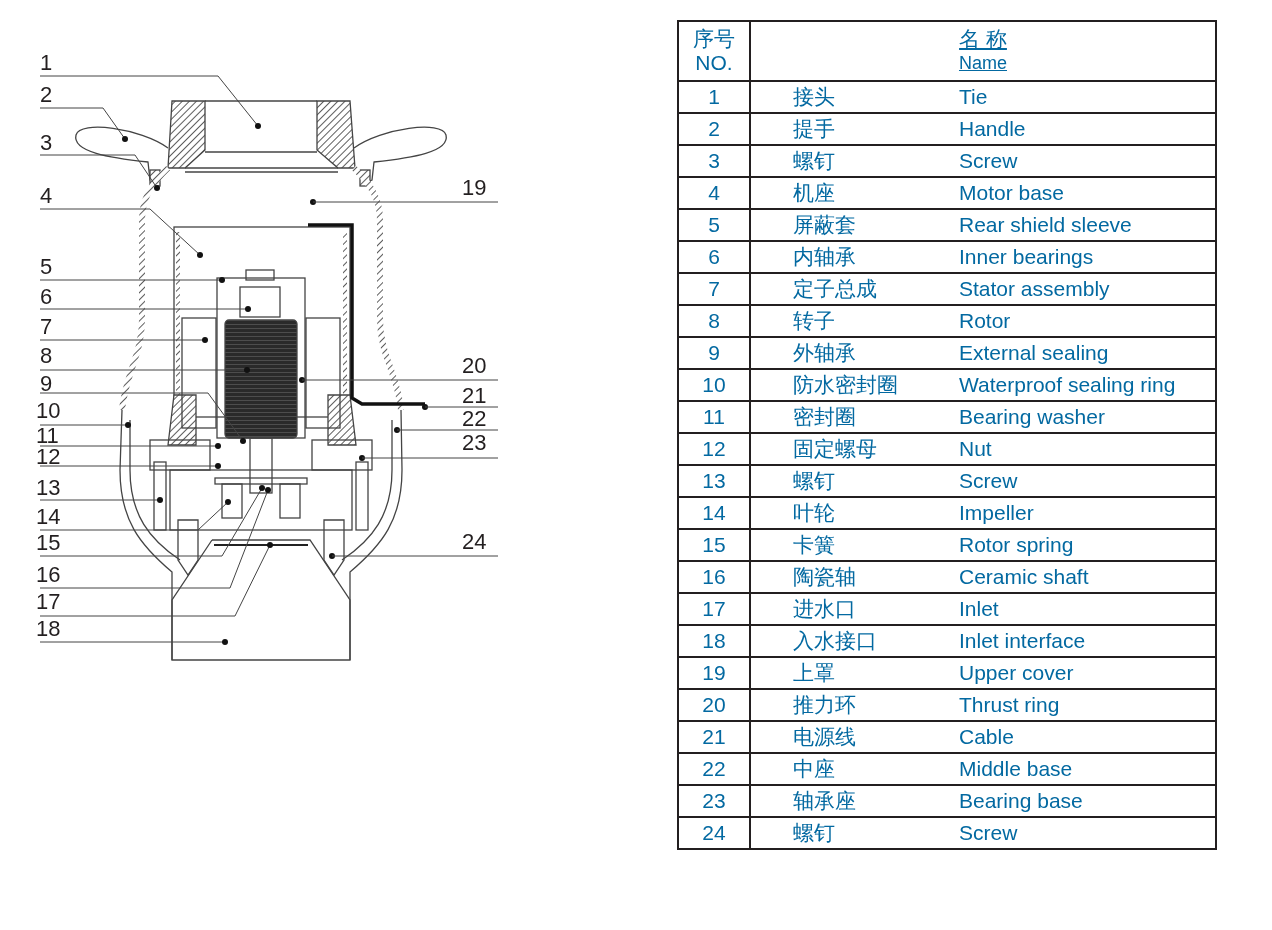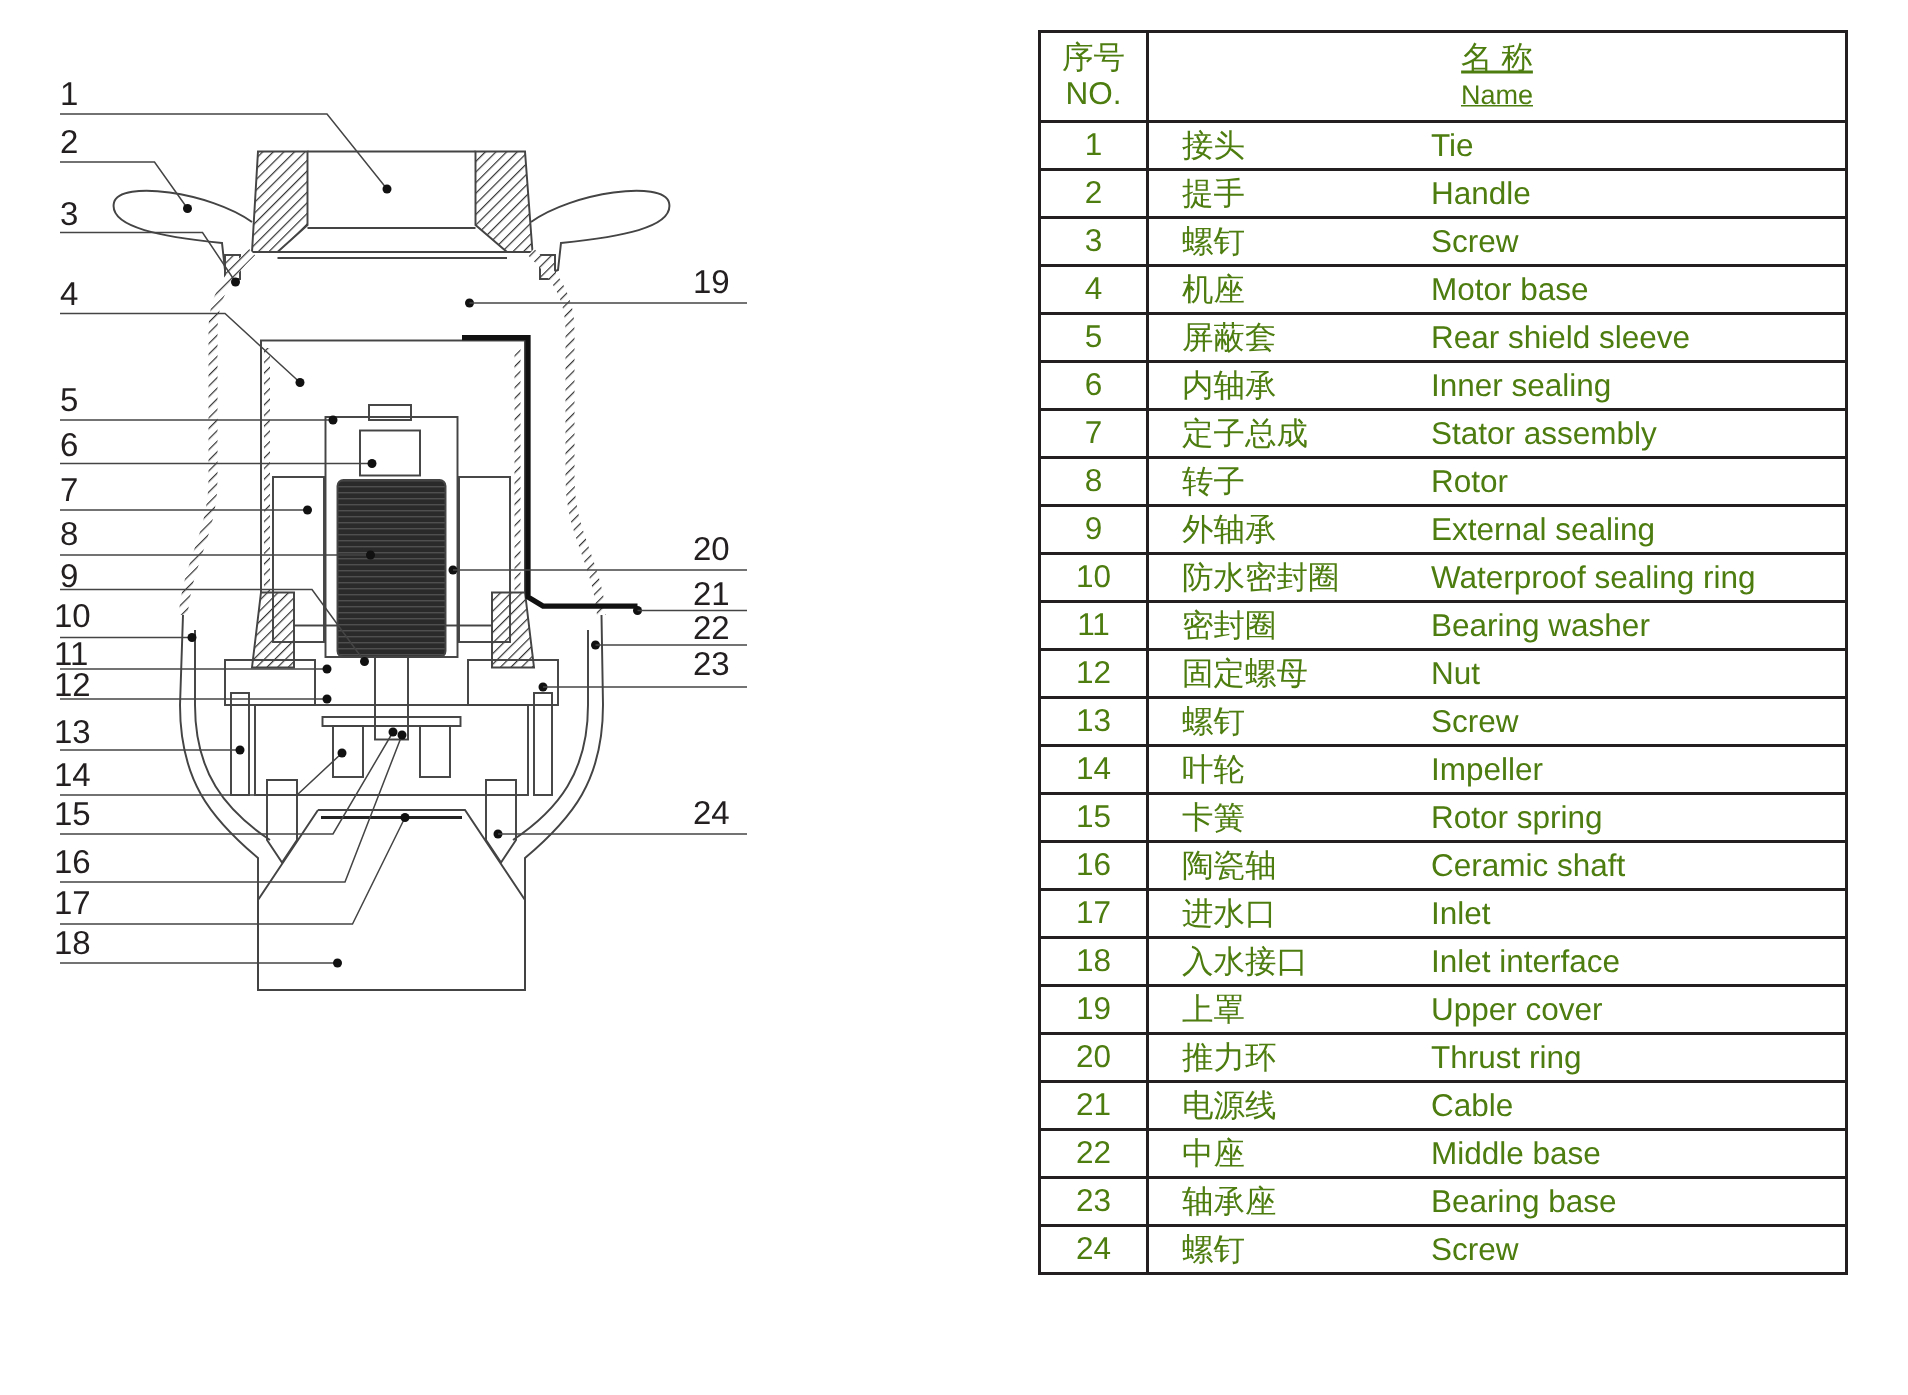--- a/index.html
+++ b/index.html
@@ -1,28 +1,28 @@
 <!DOCTYPE html>
 <html><head>
 <meta charset="utf-8">
 <style>
   html, body { margin: 0; padding: 0; background: #ffffff; }
   body { width: 1272px; height: 930px; position: relative; overflow: hidden;
          font-family: "Liberation Sans", "DejaVu Sans", sans-serif; color: #231f20; }
   #diagram { position: absolute; left: 0; top: 0; width: 520px; height: 700px; }
   #diagram text.lbl { font-family: "Liberation Sans", sans-serif; font-size: 22px; fill: #231f20; }
-  #parts-table { position: absolute; left: 692px; top: 20px; border-collapse: collapse;
-                 font-size: 21px; color: #4d7c0f; }
+  #parts-table { position: absolute; left: 677px; top: 20px; border-collapse: collapse;
+                 font-size: 21px; color: #0369a1; }
   #parts-table td, #parts-table th { border: 2px solid #231f20; padding: 0; font-weight: normal; }
   #parts-table th.no { width: 70px; text-align: center; line-height: 24px; height: 58px; }
   #parts-table th.name { width: 464px; text-align: center; line-height: 24px; text-decoration: underline; }
   #parts-table td { height: 30px; }
   #parts-table td.no { text-align: center; }
   #parts-table td.name { padding-left: 22px; }
-  .cn { display: inline-block; width: 166px; }
+  .cn { display: inline-block; width: 166px; margin-left: 20px; }
   .en { display: inline-block; }
   .hdr-line { display: block; }
 </style>
 </head>
 <body>
 
 <svg id="diagram" viewBox="0 0 520 700" xmlns="http://www.w3.org/2000/svg">
   <defs>
     <pattern id="hatch" patternUnits="userSpaceOnUse" width="5" height="5" patternTransform="rotate(45)">
       <rect width="5" height="5" fill="#fff"></rect>
@@ -206,21 +206,21 @@
       <tr>
         <td class="no">4</td>
         <td class="name"><span class="cn">机座</span><span class="en">Motor base</span></td>
       </tr>
       <tr>
         <td class="no">5</td>
         <td class="name"><span class="cn">屏蔽套</span><span class="en">Rear shield sleeve</span></td>
       </tr>
       <tr>
         <td class="no">6</td>
-        <td class="name"><span class="cn">内轴承</span><span class="en">Inner sealing</span></td>
+        <td class="name"><span class="cn">内轴承</span><span class="en">Inner bearings</span></td>
       </tr>
       <tr>
         <td class="no">7</td>
         <td class="name"><span class="cn">定子总成</span><span class="en">Stator assembly</span></td>
       </tr>
       <tr>
         <td class="no">8</td>
         <td class="name"><span class="cn">转子</span><span class="en">Rotor</span></td>
       </tr>
       <tr>

